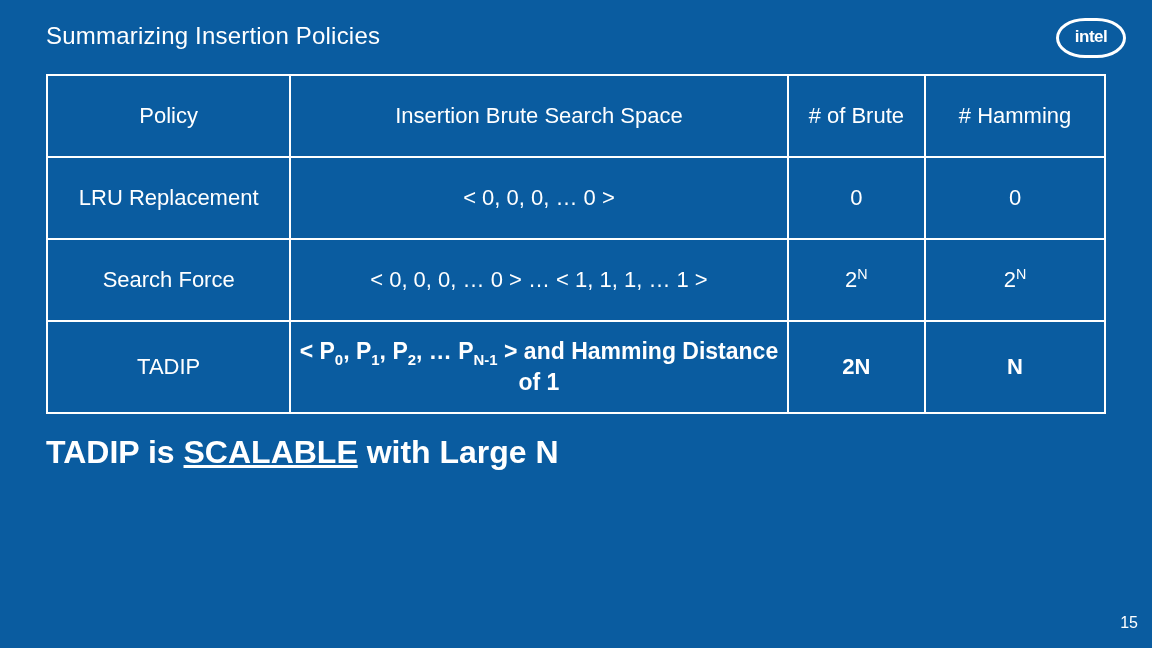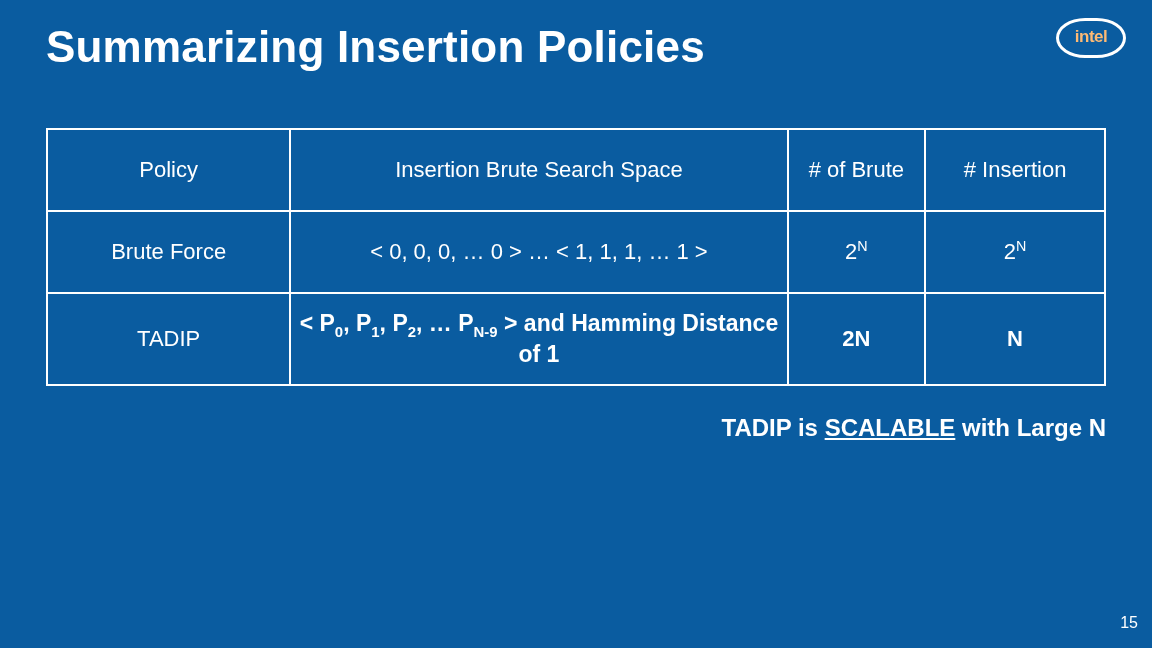--- a/index.html
+++ b/index.html
@@ -13,27 +13,27 @@
     overflow: hidden;
   }
   .slide {
     position: relative;
     width: 1152px;
     height: 648px;
     box-sizing: border-box;
     padding: 18px 46px 0 46px;
   }
   .title {
-    font-size: 44px;
-    font-weight: bold;
+    font-size: 24px;
+    font-weight: normal;
     letter-spacing: 0.2px;
     margin-top: 4px;
   }
   .table-wrap {
-    margin-top: 56px;
+    margin-top: 24px;
   }
   table {
     border-collapse: collapse;
     width: 100%;
     table-layout: fixed;
   }
   col.c-policy  { width: 23%; }
   col.c-space   { width: 47%; }
   col.c-sdms    { width: 13%; }
   col.c-cnt     { width: 17%; }
@@ -64,23 +64,23 @@
   .bold { font-weight: bold; }
   .uline { text-decoration: underline; }
 
   .tadip-cell {
     font-weight: bold;
     font-size: 23px;
     line-height: 1.35;
   }
 
   .caption {
-    margin-top: 28px;
-    text-align: right;
-    font-size: 24px;
+    margin-top: 20px;
+    text-align: left;
+    font-size: 32px;
     font-weight: bold;
   }
 
   .page-num {
     position: absolute;
     right: 14px;
     bottom: 16px;
     font-size: 16px;
     color: #ffffff;
   }
@@ -98,21 +98,21 @@
     inset: 0;
     border: 3px solid #ffffff;
     border-radius: 50% / 60%;
     box-sizing: border-box;
   }
   .logo .txt {
     position: absolute;
     top: 50%;
     left: 50%;
     transform: translate(-50%, -54%);
-    color: #fdba74;
+    color: #ffffff;
     font-family: Arial, Helvetica, sans-serif;
     font-weight: bold;
     font-size: 17px;
     letter-spacing: -0.5px;
   }
 </style>
 </head>
 <body>
 
 <div class="slide">
@@ -130,40 +130,46 @@
         <col class="c-policy">
           <col class="c-space">
           <col class="c-sdms">
           <col class="c-cnt">
       </colgroup>
       <tbody>
           <tr>
         <th class="hdr">Policy</th>
         <th class="hdr">Insertion Brute Search Space</th>
         <th class="hdr"># of Brute</th>
-        <th class="hdr"># Insertion</th>
+        <th class="hdr"># Hamming</th>
+      </tr>
+
+      <tr>
+        <td>LRU Replacement</td>
+        <td>&lt; 0, 0, 0, … 0 &gt;</td>
+        <td>0</td>
+        <td>0</td>
       </tr>
 
 
-
       <tr>
-        <td>Brute Force</td>
+        <td>Search Force</td>
         <td>&lt; 0, 0, 0, … 0 &gt; … &lt; 1, 1, 1, … 1 &gt;</td>
         <td>
           <span>2</span><span class="sup">N</span>
         </td>
         <td>
           <span>2</span><span class="sup">N</span>
         </td>
       </tr>
 
       <tr>
         <td>TADIP</td>
         <td class="tadip-cell">
-          <span>&lt; P</span><span class="sub">0</span><span>, P</span><span class="sub">1</span><span>, P</span><span class="sub">2</span><span>, … P</span><span class="sub">N-9</span><span> &gt; and Hamming Distance of 1</span>
+          <span>&lt; P</span><span class="sub">0</span><span>, P</span><span class="sub">1</span><span>, P</span><span class="sub">2</span><span>, … P</span><span class="sub">N-1</span><span> &gt; and Hamming Distance of 1</span>
         </td>
         <td class="bold">2N</td>
         <td class="bold">N</td>
       </tr>
     </tbody>
       </table>
   </div>
 
   <div class="caption">
     <span>TADIP is </span><span class="uline">SCALABLE</span><span> with Large N</span>

